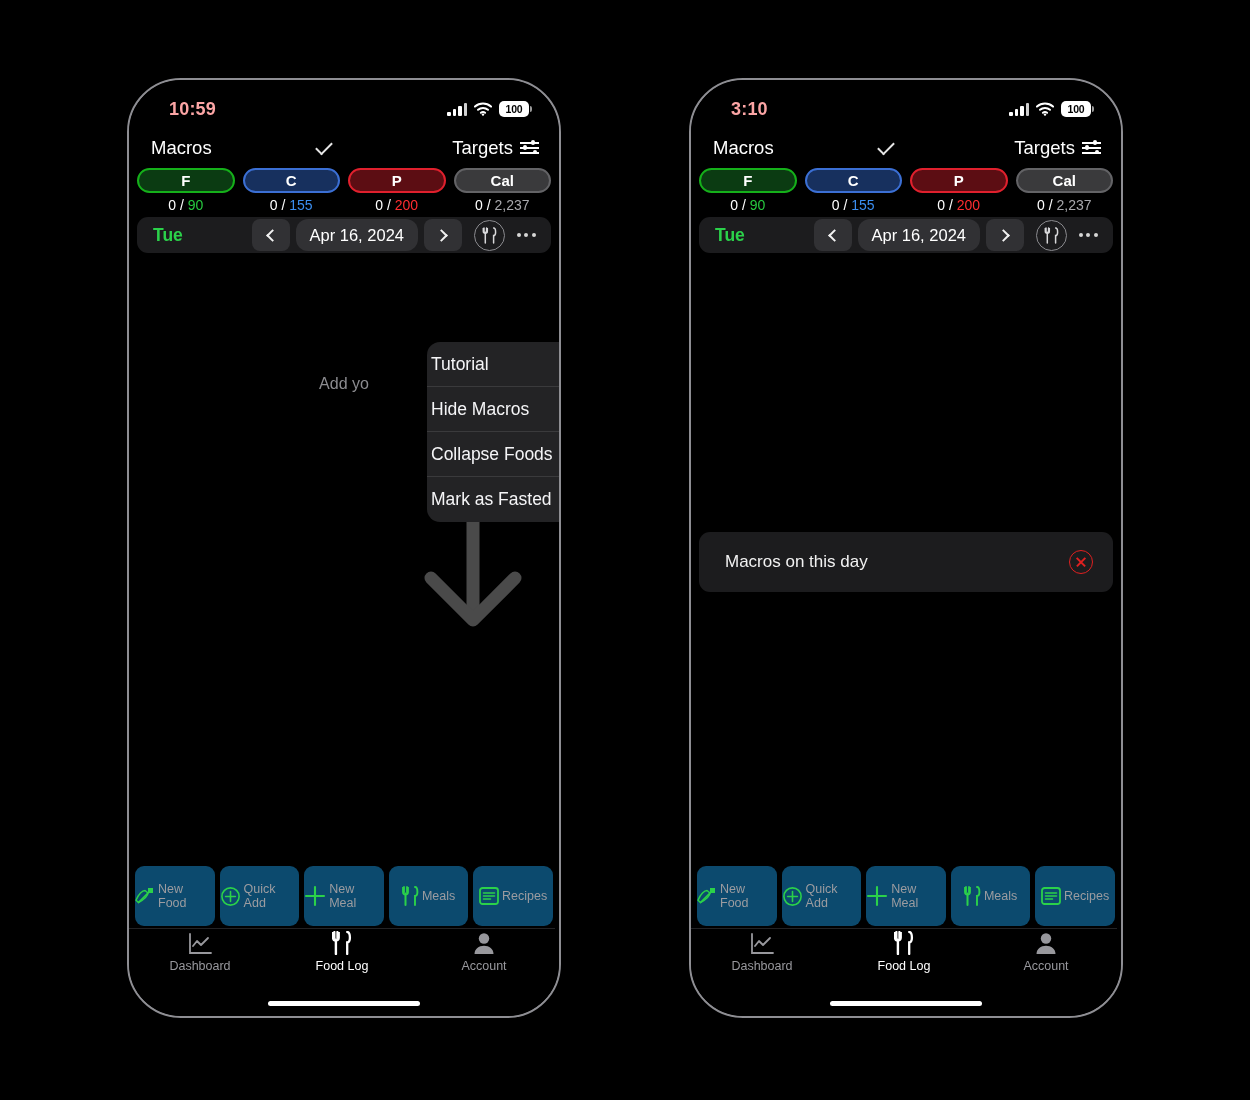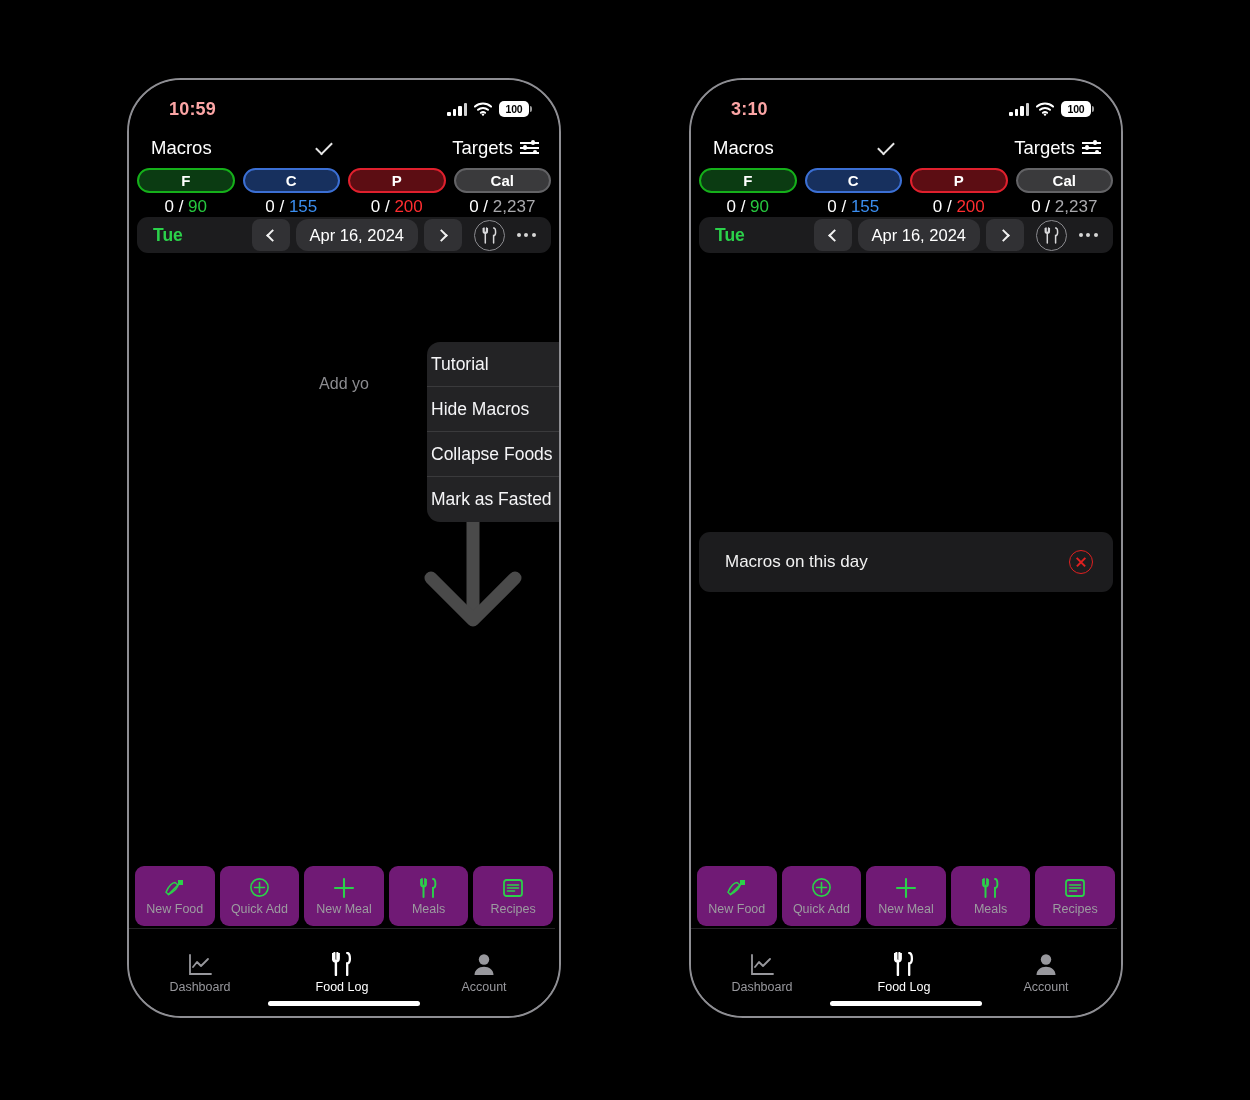--- a/index.html
+++ b/index.html
@@ -102,21 +102,21 @@
   .pill {
     width: 100%; height: 25px; border-radius: 13px;
     display: flex; align-items: center; justify-content: center;
     font-size: 15px; font-weight: bold; color: #fff;
     border: 2px solid;
   }
   .pill-f   { background: #0b3b12; border-color: #15b01a; }
   .pill-c   { background: #17305e; border-color: #3b6fd4; }
   .pill-p   { background: #5c0d13; border-color: #e0202d; }
   .pill-cal { background: #3a3a3c; border-color: #636366; }
-  .pill-val { margin-top: 4px; font-size: 17px; color: #ffffff; white-space: nowrap; }
+  .pill-val { margin-top: 4px; font-size: 14px; color: #ffffff; white-space: nowrap; }
   .v-f   { color: #27c93f; }
   .v-c   { color: #3b8ef0; }
   .v-p   { color: #ff2d30; }
   .v-cal { color: #a9a9ad; }
 
   
   .datebar {
     position: absolute; top: 137px; left: 8px; right: 8px; height: 36px;
     background: #1c1c1e; border-radius: 11px;
     display: flex; align-items: center; padding: 0 8px 0 16px;
@@ -173,32 +173,32 @@
   }
   .x-circle-red::before { transform: translate(-50%,-50%) rotate(45deg); }
   .x-circle-red::after  { transform: translate(-50%,-50%) rotate(-45deg); }
 
   
   .quickbar {
     position: absolute; left: 0; right: 0; bottom: 90px; height: 60px;
     display: flex; gap: 5px; padding: 0 6px;
   }
   .qa {
-    flex: 1; background: #701a75; border-radius: 9px;
-    display: flex; flex-direction: column; align-items: center; justify-content: center;
+    flex: 1; background: #0c4a6e; border-radius: 9px;
+    display: flex; flex-direction: row; align-items: center; justify-content: center;
     gap: 3px;
   }
   .qa-label { color: #9c9ca0; font-size: 12.5px; }
   .qa-icon { height: 22px; display: flex; align-items: center; justify-content: center; }
 
   
   .tabbar {
     position: absolute; left: 0; right: 4px; bottom: 22px; height: 66px;
     border-top: 1px solid #232325;
-    display: flex; align-items: flex-end; text-decoration: underline;
+    display: flex; align-items: flex-start; text-decoration: underline;
   }
   .tab {
     flex: 1; display: flex; flex-direction: column; align-items: center; gap: 4px;
   }
   .tab-label { font-size: 12.5px; color: #98989d; }
   .tab.active .tab-label { color: #ffffff; }
   .tab-icon { height: 26px; display: flex; align-items: flex-end; justify-content: center; }
   .home-ind {
     position: absolute; bottom: 10px; left: 50%; transform: translateX(-50%);
     width: 152px; height: 5.5px; border-radius: 3px; background: #fff;

